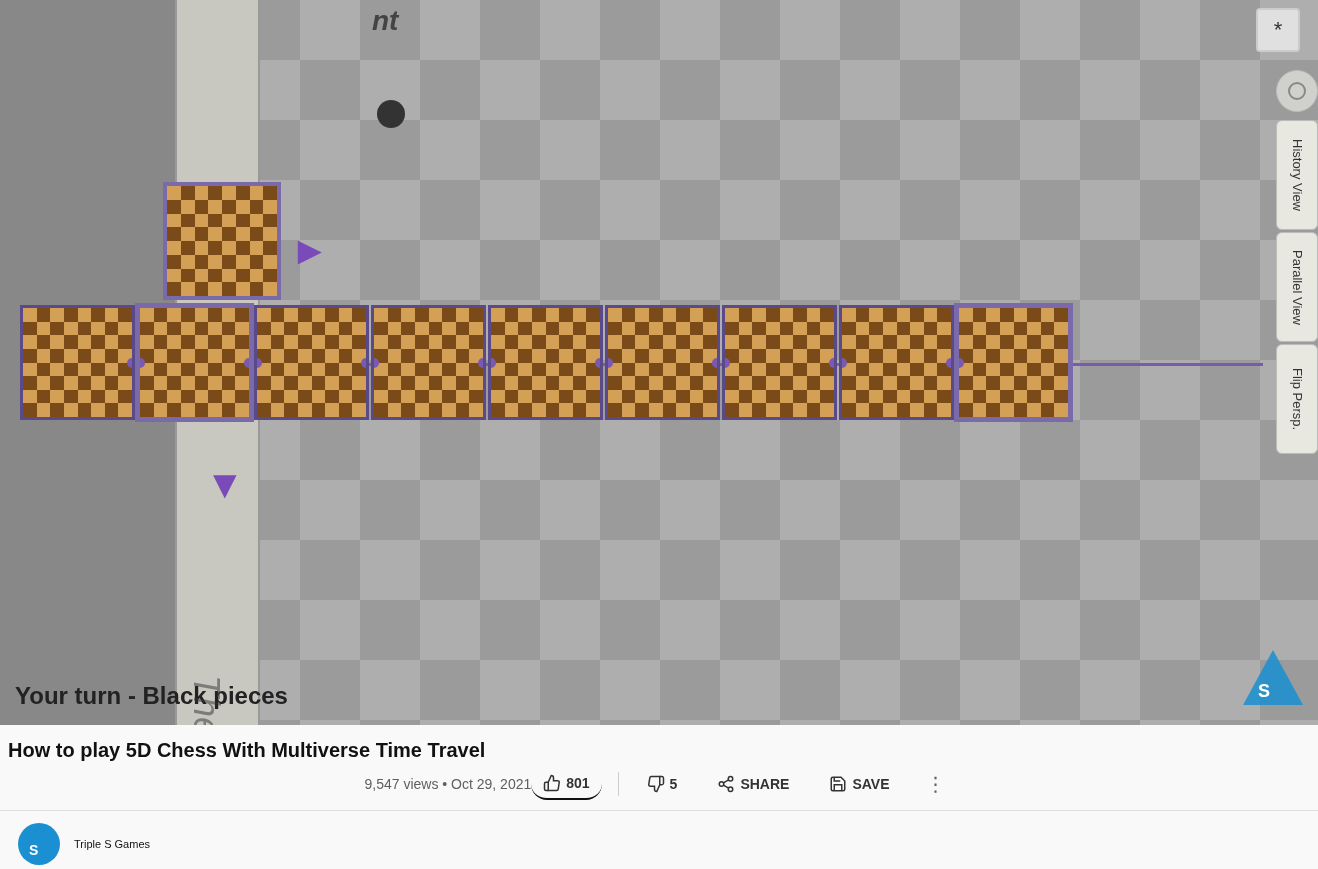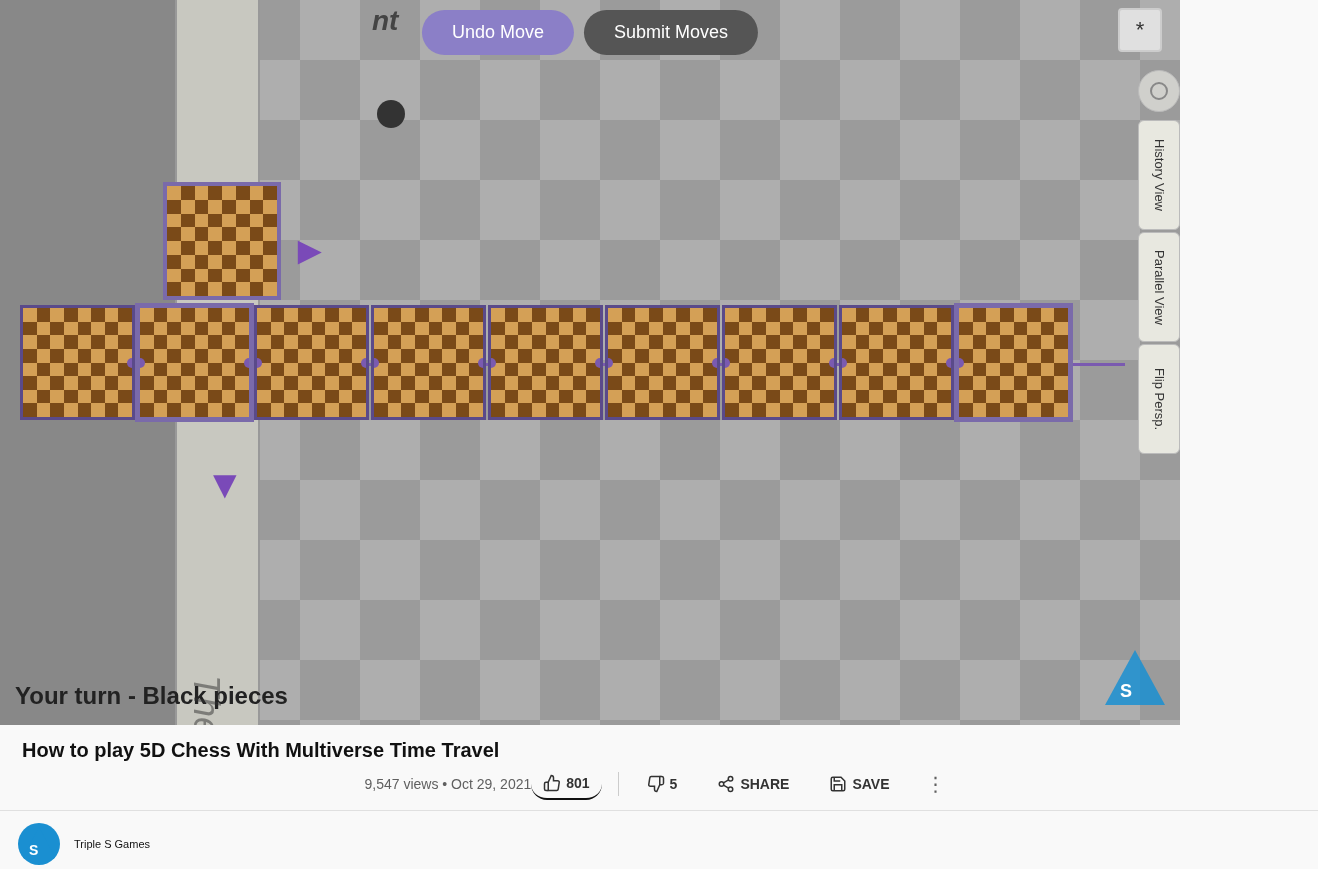--- a/index.html
+++ b/index.html
@@ -1,19 +1,19 @@
 <!DOCTYPE html>
 <html><head>
   <meta charset="utf-8">
   <style>
     * { margin: 0; padding: 0; box-sizing: border-box; }
     body { background: #f9f9f9; font-family: 'Arial', sans-serif; width: 1318px; min-height: 869px; overflow-x: hidden; }
 
     .video-container {
-      width: 1180px;
+      width: 1318px;
       height: 725px;
       background: #b0b0b0;
       position: relative;
       overflow: hidden;
     }
 
     
     .chess-bg {
       position: absolute;
       top: 0; left: 0; right: 0; bottom: 0;
@@ -269,21 +269,21 @@
     .bottom-logo {
       position: absolute;
       bottom: 10px;
       right: 10px;
       width: 70px;
       height: 70px;
     }
 
     
     .video-info {
-      padding: 14px 22px 10px;
+      padding: 14px 8px 10px;
       border-bottom: 1px solid #e0e0e0;
     }
 
     .video-title {
       font-size: 20px;
       font-weight: 700;
       color: #111;
       margin-bottom: 6px;
     }
 
@@ -418,24 +418,20 @@
     <div class="checker-grid"></div>
   </div>
 
   <div class="left-col"></div>
 
   <div class="timeline-bar">
     <span class="timeline-label-nt">nt</span>
     <div class="timeline-dot"></div>
   </div>
 
-  <div class="top-buttons">
-    <button class="btn-undo">Undo Move</button>
-    <button class="btn-submit">Submit Moves</button>
-  </div>
 
   <button class="btn-asterisk">*</button>
 
   <div class="right-panel">
     <div class="right-btn-circle">
       <svg width="20" height="20" viewBox="0 0 20 20">
         <circle cx="10" cy="10" r="8" fill="none" stroke="#888" stroke-width="2"></circle>
       </svg>
     </div>
     <button class="right-btn">History View</button>

